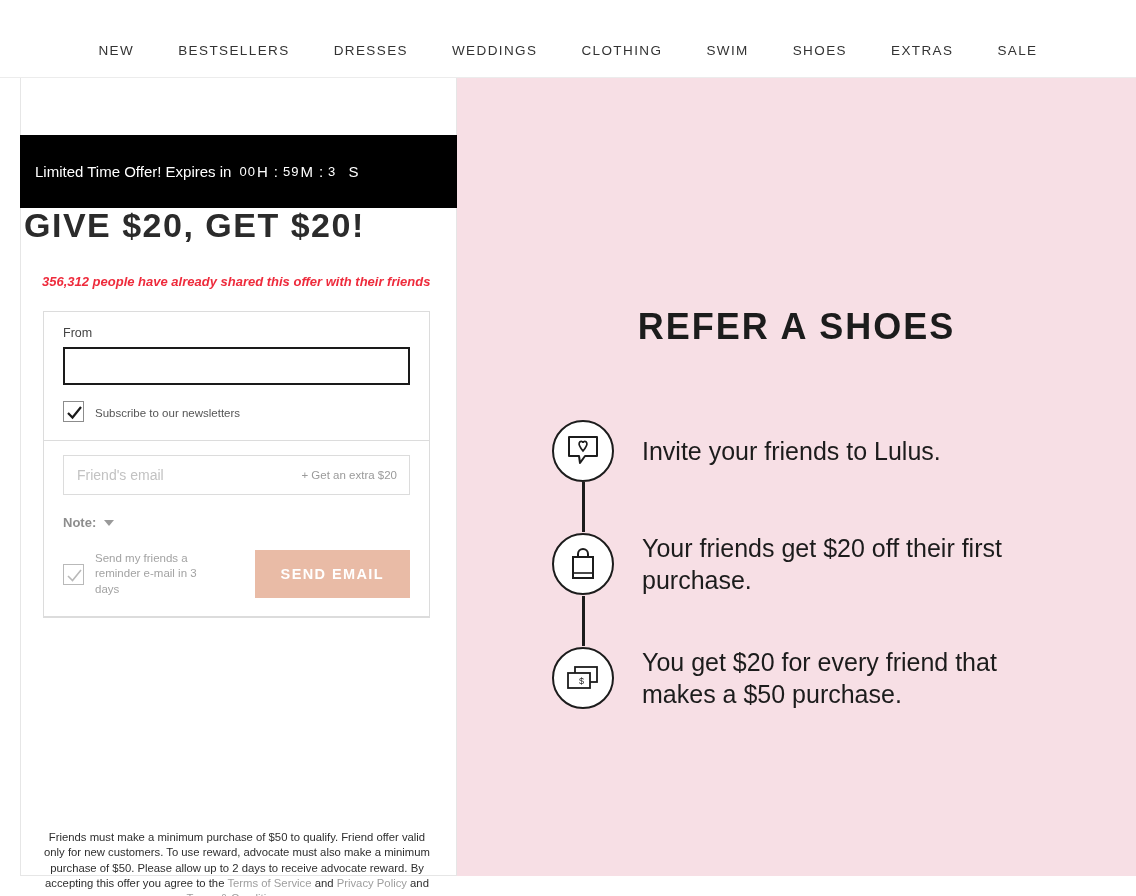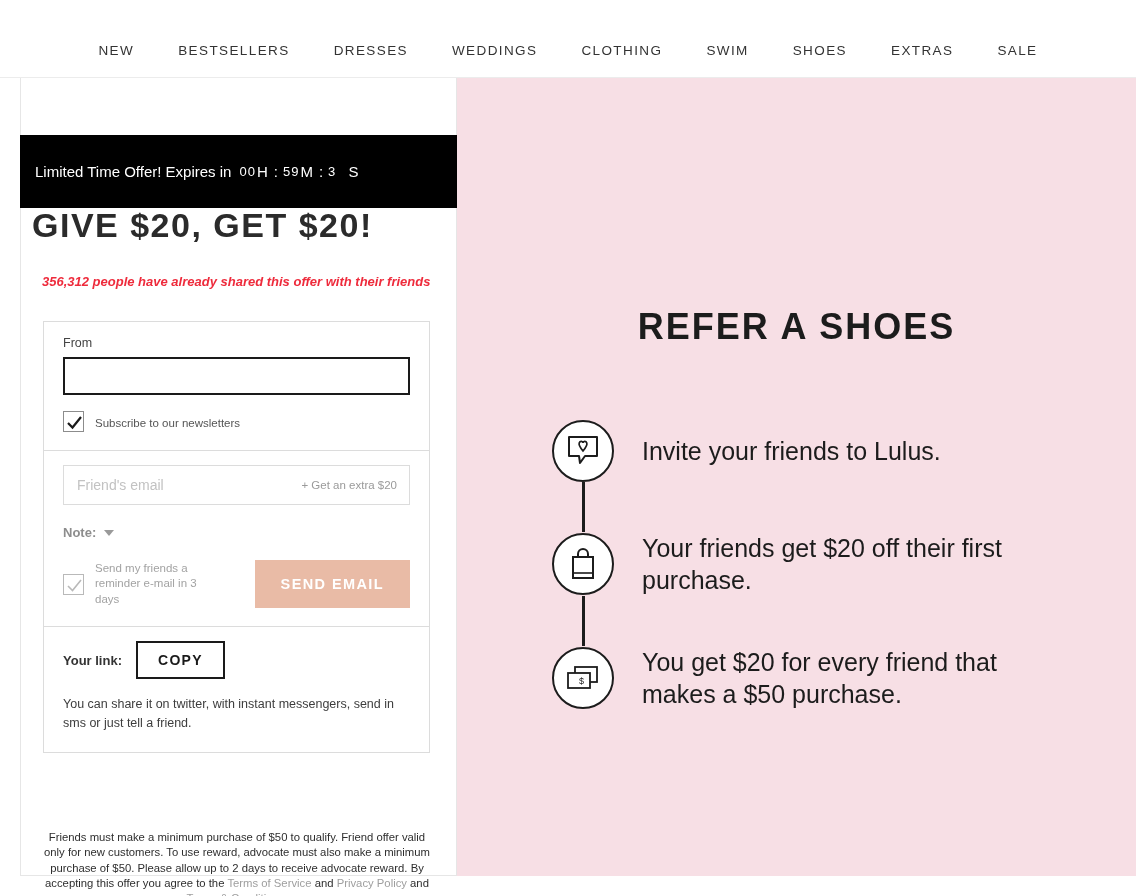--- a/index.html
+++ b/index.html
@@ -83,39 +83,39 @@
     white-space: nowrap;
   }
   .clock-num { font-size: 13px; letter-spacing: 1px; }
   .clock-unit { font-size: 15px; margin: 0 6px 0 1px; }
   .clock-sep { font-size: 15px; margin-right: 5px; }
   .clock-sec-faint { opacity: .35; }
 
   
   .headline {
     position: absolute;
-    left: 32px; top: 128px;
+    left: 24px; top: 128px;
     font-size: 34px;
     font-weight: bold;
     letter-spacing: 1.5px;
     color: #2b2b2b;
   }
   .subline {
     position: absolute;
     left: 42px; top: 196px;
     font-size: 13px;
     font-style: italic;
     font-weight: bold;
     color: #ee2b3c;
   }
 
   
   .card {
     position: absolute;
-    left: 43px; top: 243px;
+    left: 43px; top: 233px;
     width: 387px;
     border: 1px solid #dcdcdc;
     background: #ffffff;
   }
   .card-section { padding: 14px 19px 18px 19px; }
   .card-divider { border-top: 1px solid #dcdcdc; }
 
   .field-label {
     font-size: 12.5px;
     color: #444444;
@@ -371,27 +371,20 @@
             <polyline points="3,10 7.5,14.5 16,4" fill="none" stroke="#b9b9b9" stroke-width="1.6"></polyline>
           </svg>
         </div>
         <div class="check-label muted" style="width:128px;">Send my friends a reminder e-mail in 3 days</div>
         <button class="send-btn">SEND EMAIL</button>
       </div>
     </div>
 
     <div class="card-divider"></div>
 
-    <div class="card-section">
-      <div class="link-row">
-        <span class="link-label">Your link:</span>
-        <button class="copy-btn">COPY</button>
-      </div>
-      <div class="link-desc">You can share it on twitter, with instant messengers, send in sms or just tell a friend.</div>
-    </div>
 
   </div>
 
   <div class="legal">
     <span>Friends must make a minimum purchase of $50 to qualify. Friend offer valid only for new customers. To use reward, advocate must also make a minimum purchase of $50. Please allow up to 2 days to receive advocate reward. By accepting this offer you agree to the </span><a>Terms of Service</a><span> and </span><a>Privacy Policy</a><span> and </span><a>Terms &amp; Conditions</a><span>.</span>
   </div>
 
   <div class="refer-title">REFER A SHOES</div>
 
   <div class="steps">

